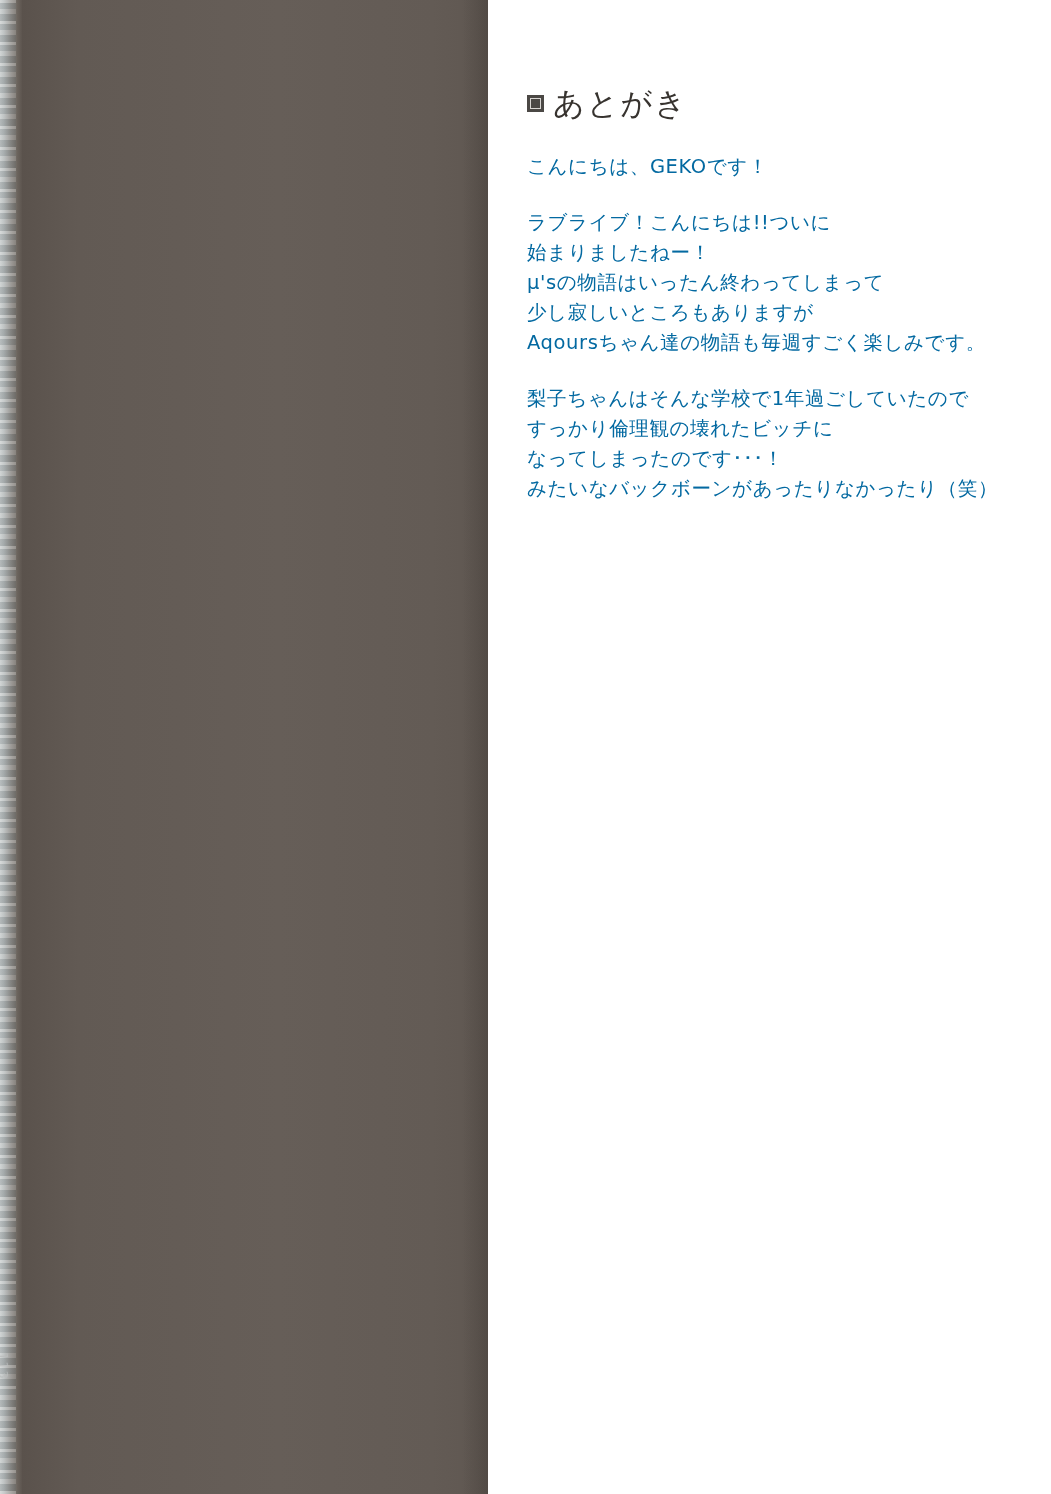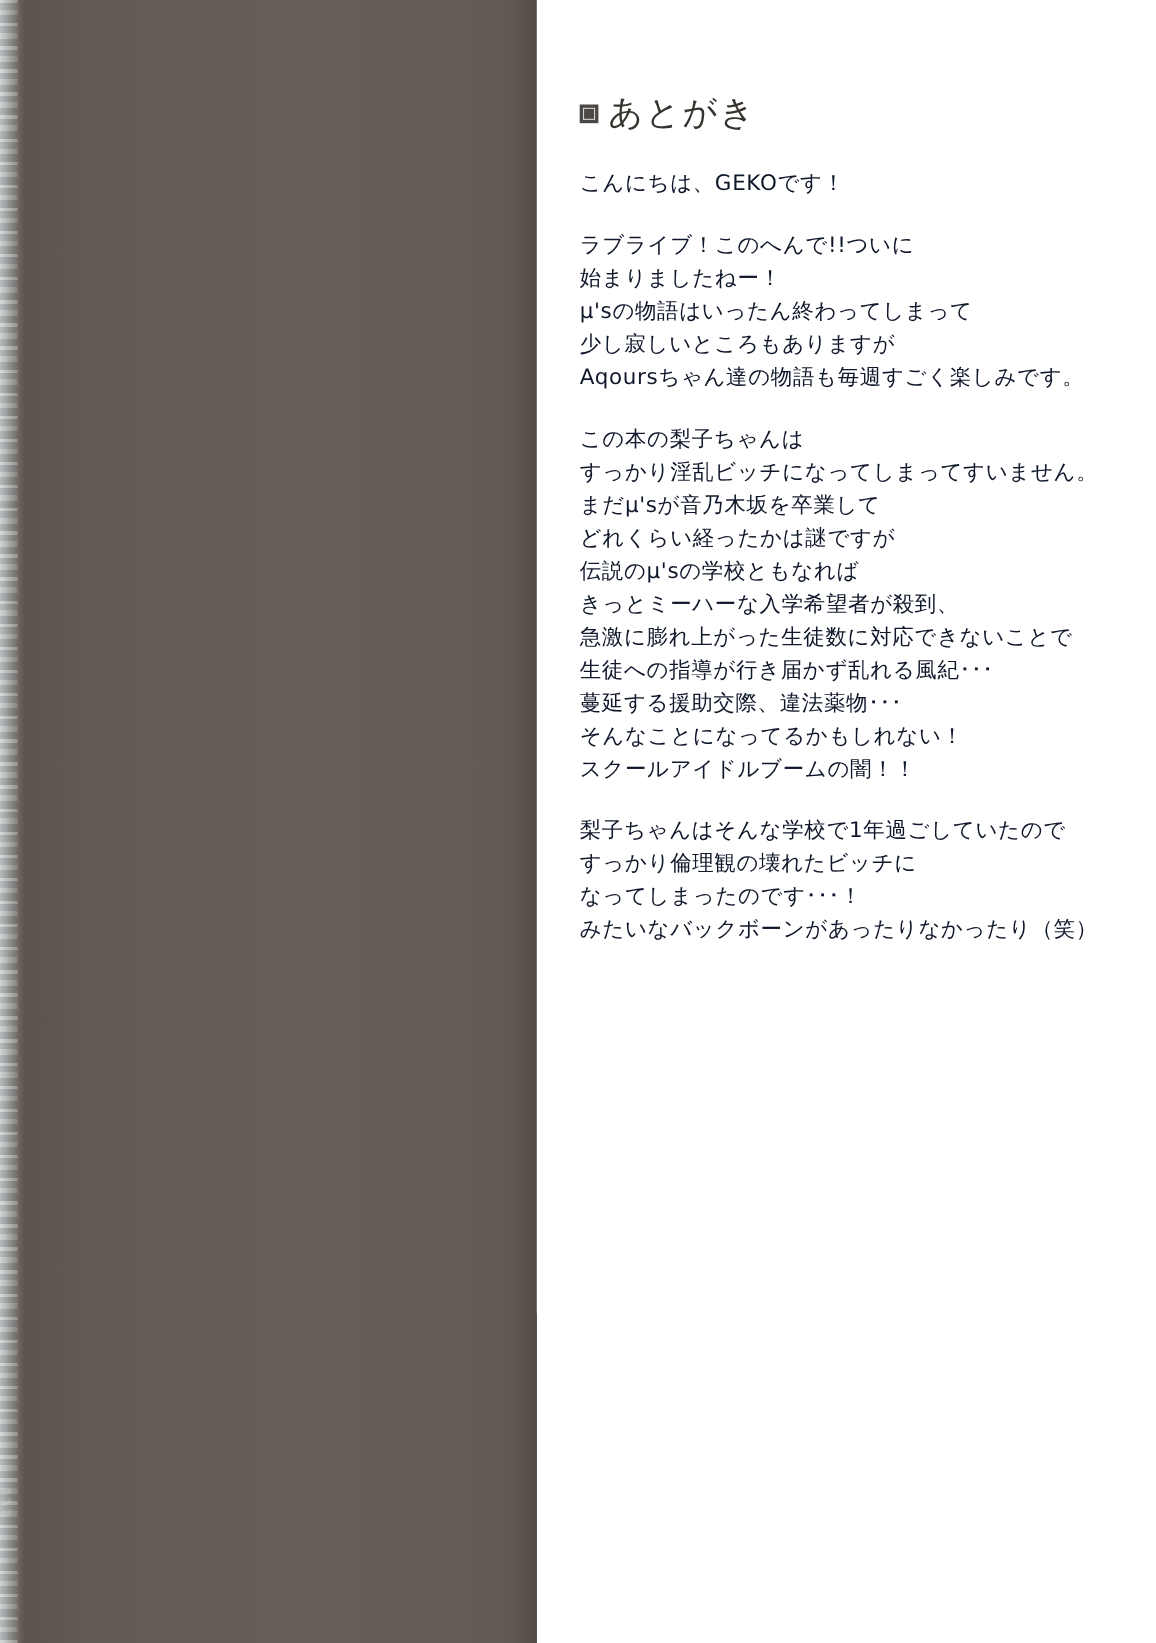--- a/index.html
+++ b/index.html
@@ -118,21 +118,21 @@
     letter-spacing: 2px;
     line-height: 1;
     font-family: "DejaVu Sans", sans-serif;
   }
 
   #afterword-body {
     position: absolute;
     left: 39px;
     top: 152px;
     width: 510px;
-    color: #0f172a;
+    color: #0369a1;
     font-size: 19.5px;
     line-height: 30px;
     letter-spacing: 0.6px;
     font-family: "DejaVu Sans", sans-serif;
   }
   #afterword-body .para {
     margin: 0 0 26px 0;
     white-space: pre-line;
   }
   #afterword-body .para:last-child {
@@ -152,35 +152,24 @@
 
 <div id="afterword-page">
 
   <div id="afterword-heading">
     <span class="marker"></span>
     <span class="heading-text">あとがき</span>
   </div>
 
   <div id="afterword-body">
     <p class="para">こんにちは、GEKOです！</p>
-    <p class="para">ラブライブ！このへんで!!ついに
+    <p class="para">ラブライブ！こんにちは!!ついに
 始まりましたねー！
 μ'sの物語はいったん終わってしまって
 少し寂しいところもありますが
 Aqoursちゃん達の物語も毎週すごく楽しみです。</p>
-    <p class="para">この本の梨子ちゃんは
-すっかり淫乱ビッチになってしまってすいません。
-まだμ'sが音乃木坂を卒業して
-どれくらい経ったかは謎ですが
-伝説のμ'sの学校ともなれば
-きっとミーハーな入学希望者が殺到、
-急激に膨れ上がった生徒数に対応できないことで
-生徒への指導が行き届かず乱れる風紀･･･
-蔓延する援助交際、違法薬物･･･
-そんなことになってるかもしれない！
-スクールアイドルブームの闇！！</p>
     <p class="para">梨子ちゃんはそんな学校で1年過ごしていたので
 すっかり倫理観の壊れたビッチに
 なってしまったのです･･･！
 みたいなバックボーンがあったりなかったり（笑）</p>
   </div>
 
 </div>
 
 </body></html>

